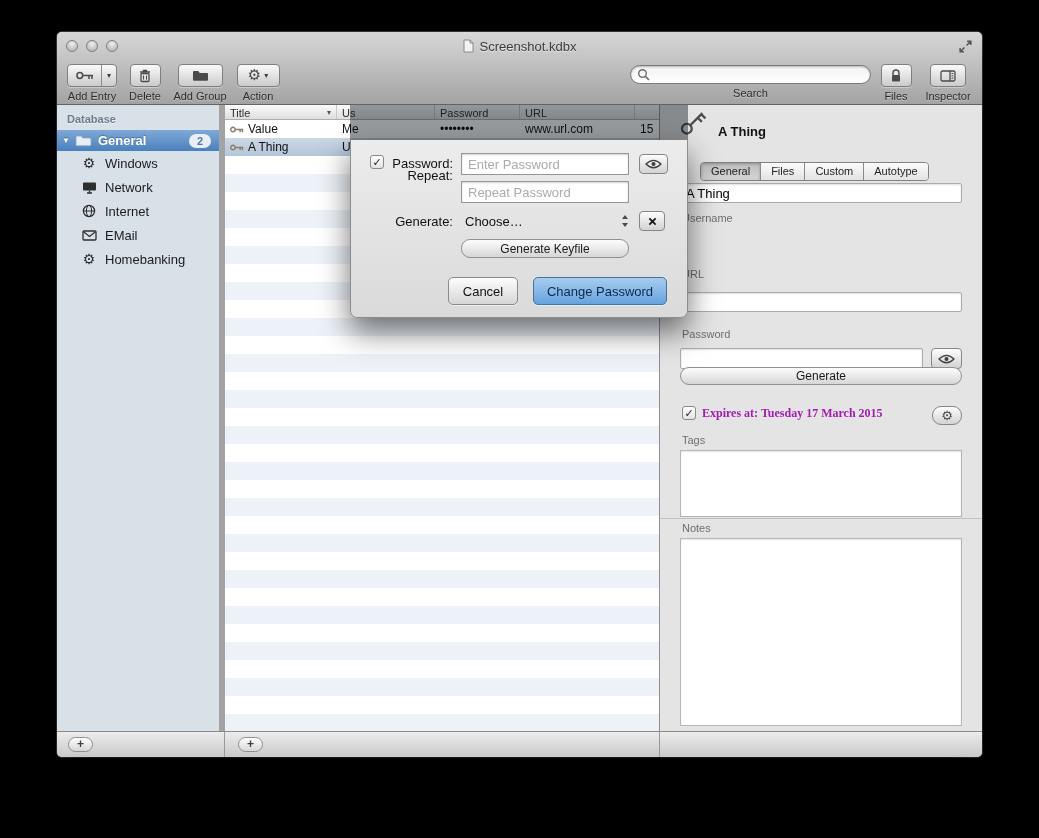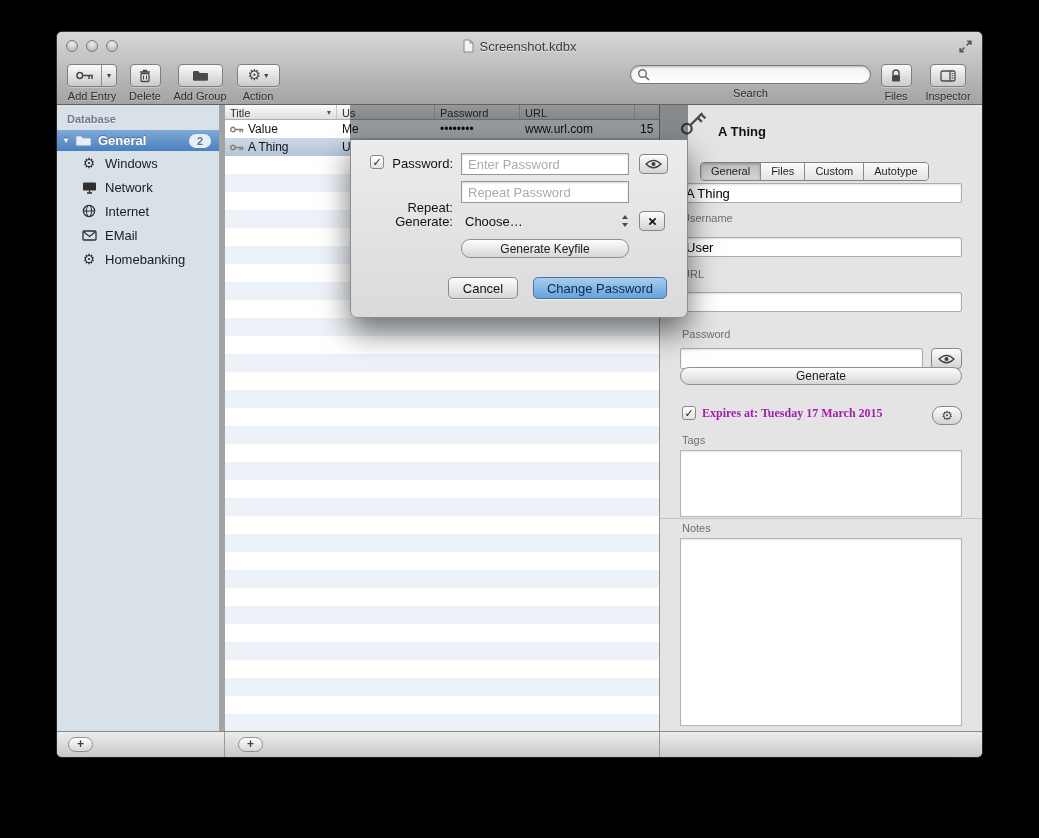--- a/index.html
+++ b/index.html
@@ -73,21 +73,21 @@
   .sq-btn{position:absolute;height:20px;border:1px solid #868686;border-radius:4px;box-sizing:border-box;
           background:linear-gradient(#fdfdfd,#d3d3d3);display:flex;align-items:center;justify-content:center;}
   .checkbox{position:absolute;width:14px;height:14px;border:1px solid #8a8a8a;border-radius:3px;box-sizing:border-box;
             background:linear-gradient(#fff,#e2e2e2);font-size:11px;font-weight:bold;color:#1c1c1c;
             display:flex;align-items:center;justify-content:center;line-height:1;}
   .checkbox.checked::before{content:"✓";}
   .popup{position:absolute;left:106px;top:71px;width:172px;height:20px;display:flex;align-items:center;font-size:13px;color:#111;}
   .popup .stepper{margin-left:auto;display:flex;}
   .pill-btn{position:absolute;border:1px solid #909090;border-radius:9px;background:linear-gradient(#fdfdfd,#d6d6d6);
             font-size:12px;color:#1a1a1a;display:flex;align-items:center;justify-content:center;box-sizing:border-box;}
-  .push-btn{position:absolute;height:22px;border:1px solid #8a8a8a;border-radius:5px;box-sizing:border-box;
+  .push-btn{position:absolute;height:28px;border:1px solid #8a8a8a;border-radius:5px;box-sizing:border-box;
             background:linear-gradient(#fdfdfd,#d6d6d6);font-size:13px;color:#111;
             display:flex;align-items:center;justify-content:center;box-shadow:0 1px 0 rgba(255,255,255,.5);}
   .push-btn.default{background:linear-gradient(#a7cdef,#66a3dd);border-color:#47749f;color:#0a2a4c;}
   
   .inspector{flex:1;background:#e4e4e4;position:relative;}
   .insp-key{position:absolute;left:18px;top:10px;color:#4c4c4c;transform:rotate(-45deg);}
   .insp-title{position:absolute;left:58px;top:19px;font-size:13px;font-weight:bold;color:#101010;}
   .tabs{position:absolute;left:40px;top:57px;display:flex;border:1px solid #828282;border-radius:4px;overflow:hidden;height:19px;box-sizing:border-box;}
   .tab{padding:0 10px;font-size:11px;line-height:17px;color:#1e1e1e;background:linear-gradient(#fbfbfb,#e3e3e3);border-right:1px solid #8a8a8a;}
   .tab:last-child{border-right:none;}
@@ -333,21 +333,20 @@
         <div class="tabs">
           <div class="tab selected">General</div>
           <div class="tab">Files</div>
           <div class="tab">Custom</div>
           <div class="tab">Autotype</div>
         </div>
 
         <input type="text" class="insp-field" style="top: 78px;" value="A Thing">
 
         <span class="insp-lab" style="top:107px;">Username</span>
-        <input type="text" class="insp-field" style="top: 132px;" value="User">
 
         <span class="insp-lab" style="top:163px;">URL</span>
         <input type="text" class="insp-field" style="top: 187px;" value="">
 
         <span class="insp-lab" style="top:223px;">Password</span>
         <input type="text" class="insp-field" style="top: 243px; width: 243px; height: 21px;" value="">
         <div class="sq-btn" style="left:271px;top:243px;width:31px;height:21px;">
           <svg class="icon-svg" width="17" height="10" viewBox="0 0 20 12">
               <path d="M1 6 Q10 -3 19 6 Q10 15 1 6 Z" fill="none" stroke="#3f3f3f" stroke-width="1.5"></path>
               <circle cx="10" cy="6" r="2.4" fill="#3f3f3f"></circle>
@@ -385,21 +384,21 @@
       <span class="checkbox checked" style="left:19px;top:15px;"></span>
       <span class="lab" style="top:16px;">Password:</span>
       <input type="text" style="top: 13px;" placeholder="Enter Password">
       <div class="sq-btn" style="left:288px;top:14px;width:29px;">
         <svg class="icon-svg" width="17" height="10" viewBox="0 0 20 12">
             <path d="M1 6 Q10 -3 19 6 Q10 15 1 6 Z" fill="none" stroke="#3f3f3f" stroke-width="1.5"></path>
             <circle cx="10" cy="6" r="2.4" fill="#3f3f3f"></circle>
           </svg>
       </div>
 
-      <span class="lab" style="top:60px;">Repeat:</span>
+      <span class="lab" style="top:28px;">Repeat:</span>
       <input type="text" style="top: 41px;" placeholder="Repeat Password">
 
       <span class="lab" style="top:74px;">Generate:</span>
       <div class="popup">
         <span style="padding-left:8px;">Choose…</span>
         <span class="stepper">
           <svg class="icon-svg" width="8" height="14" viewBox="0 0 8 14">
               <path d="M4 1 L7 5 H1 Z" fill="#4a4a4a"></path>
               <path d="M4 13 L1 9 H7 Z" fill="#4a4a4a"></path>
             </svg>

